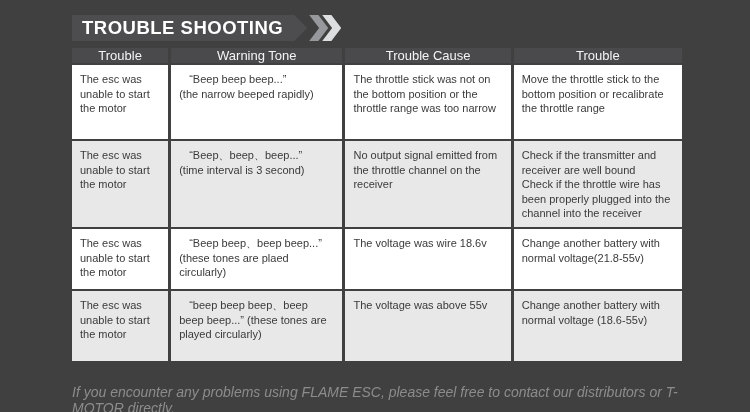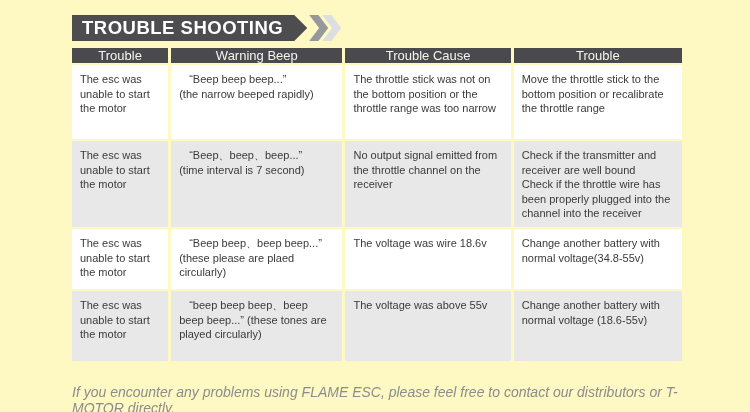--- a/index.html
+++ b/index.html
@@ -8,21 +8,21 @@
     background: #ffffff;
     width: 750px;
     height: 412px;
     font-family: "Liberation Sans", "DejaVu Sans", sans-serif;
     overflow: hidden;
   }
   .page {
     position: relative;
     width: 750px;
     height: 412px;
-    background: #fef9c3;
+    background: #404040;
   }
 
   
   .banner {
     position: absolute;
     left: 72px;
     top: 15px;
     height: 26px;
     display: flex;
     align-items: stretch;
@@ -114,47 +114,47 @@
   <table class="tshoot">
     <colgroup>
       <col style="width:16%">
       <col style="width:28.5%">
       <col style="width:27.5%">
       <col style="width:28%">
     </colgroup>
     <thead>
       <tr>
         <th>Trouble</th>
-        <th>Warning Beep</th>
+        <th>Warning Tone</th>
         <th>Trouble Cause</th>
         <th>Trouble</th>
       </tr>
     </thead>
     <tbody>
       <tr class="row-white r1">
         <td>The esc was unable to start the motor</td>
         <td class="tone">“Beep beep beep...”
 (the narrow beeped rapidly)</td>
         <td>The throttle stick was not on the bottom position or the throttle range was too narrow</td>
         <td class="sol">Move the throttle stick to the bottom position or recalibrate the throttle range</td>
       </tr>
       <tr class="row-gray r2">
         <td>The esc was unable to start the motor</td>
         <td class="tone">“Beep、beep、beep...”
-(time interval is 7 second)</td>
+(time interval is 3 second)</td>
         <td>No output signal emitted from the throttle channel on the receiver</td>
         <td class="sol">Check if the transmitter and receiver are well bound
 Check if the throttle wire has been properly plugged into the channel into the receiver</td>
       </tr>
       <tr class="row-white r3">
         <td>The esc was unable to start the motor</td>
         <td class="tone">“Beep beep、beep beep...”
-(these please are plaed circularly)</td>
+(these tones are plaed circularly)</td>
         <td>The voltage was wire 18.6v</td>
-        <td class="sol">Change another battery with normal voltage(34.8-55v)</td>
+        <td class="sol">Change another battery with normal voltage(21.8-55v)</td>
       </tr>
       <tr class="row-gray r4">
         <td>The esc was unable to start the motor</td>
         <td class="tone">“beep beep beep、beep beep beep...”  (these tones are played circularly)</td>
         <td>The voltage was above 55v</td>
         <td class="sol">Change another battery with normal voltage (18.6-55v)</td>
       </tr>
     </tbody>
   </table>
 

